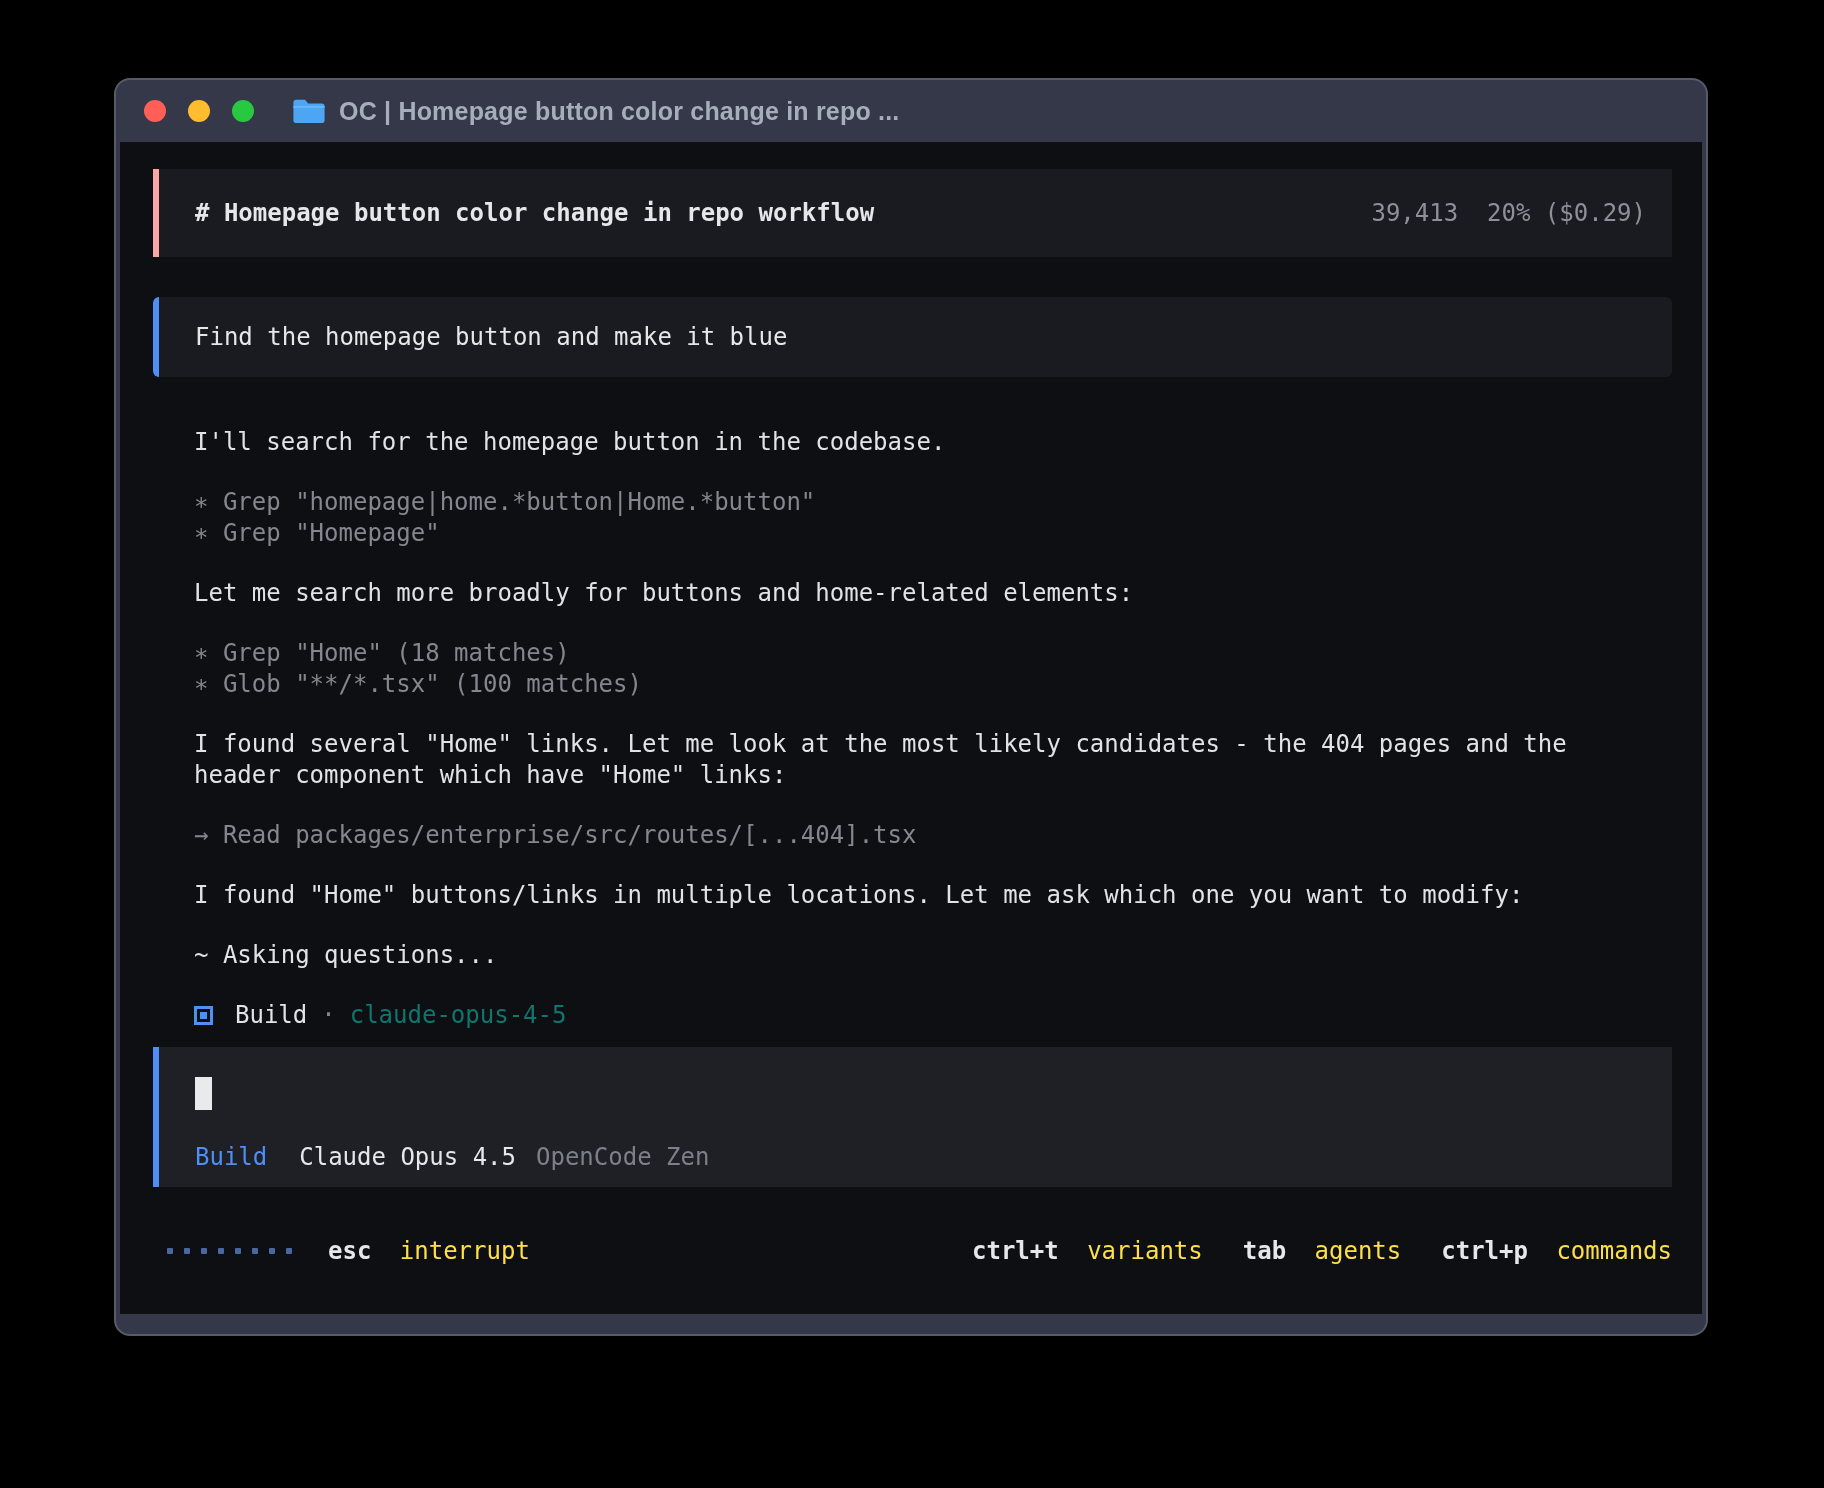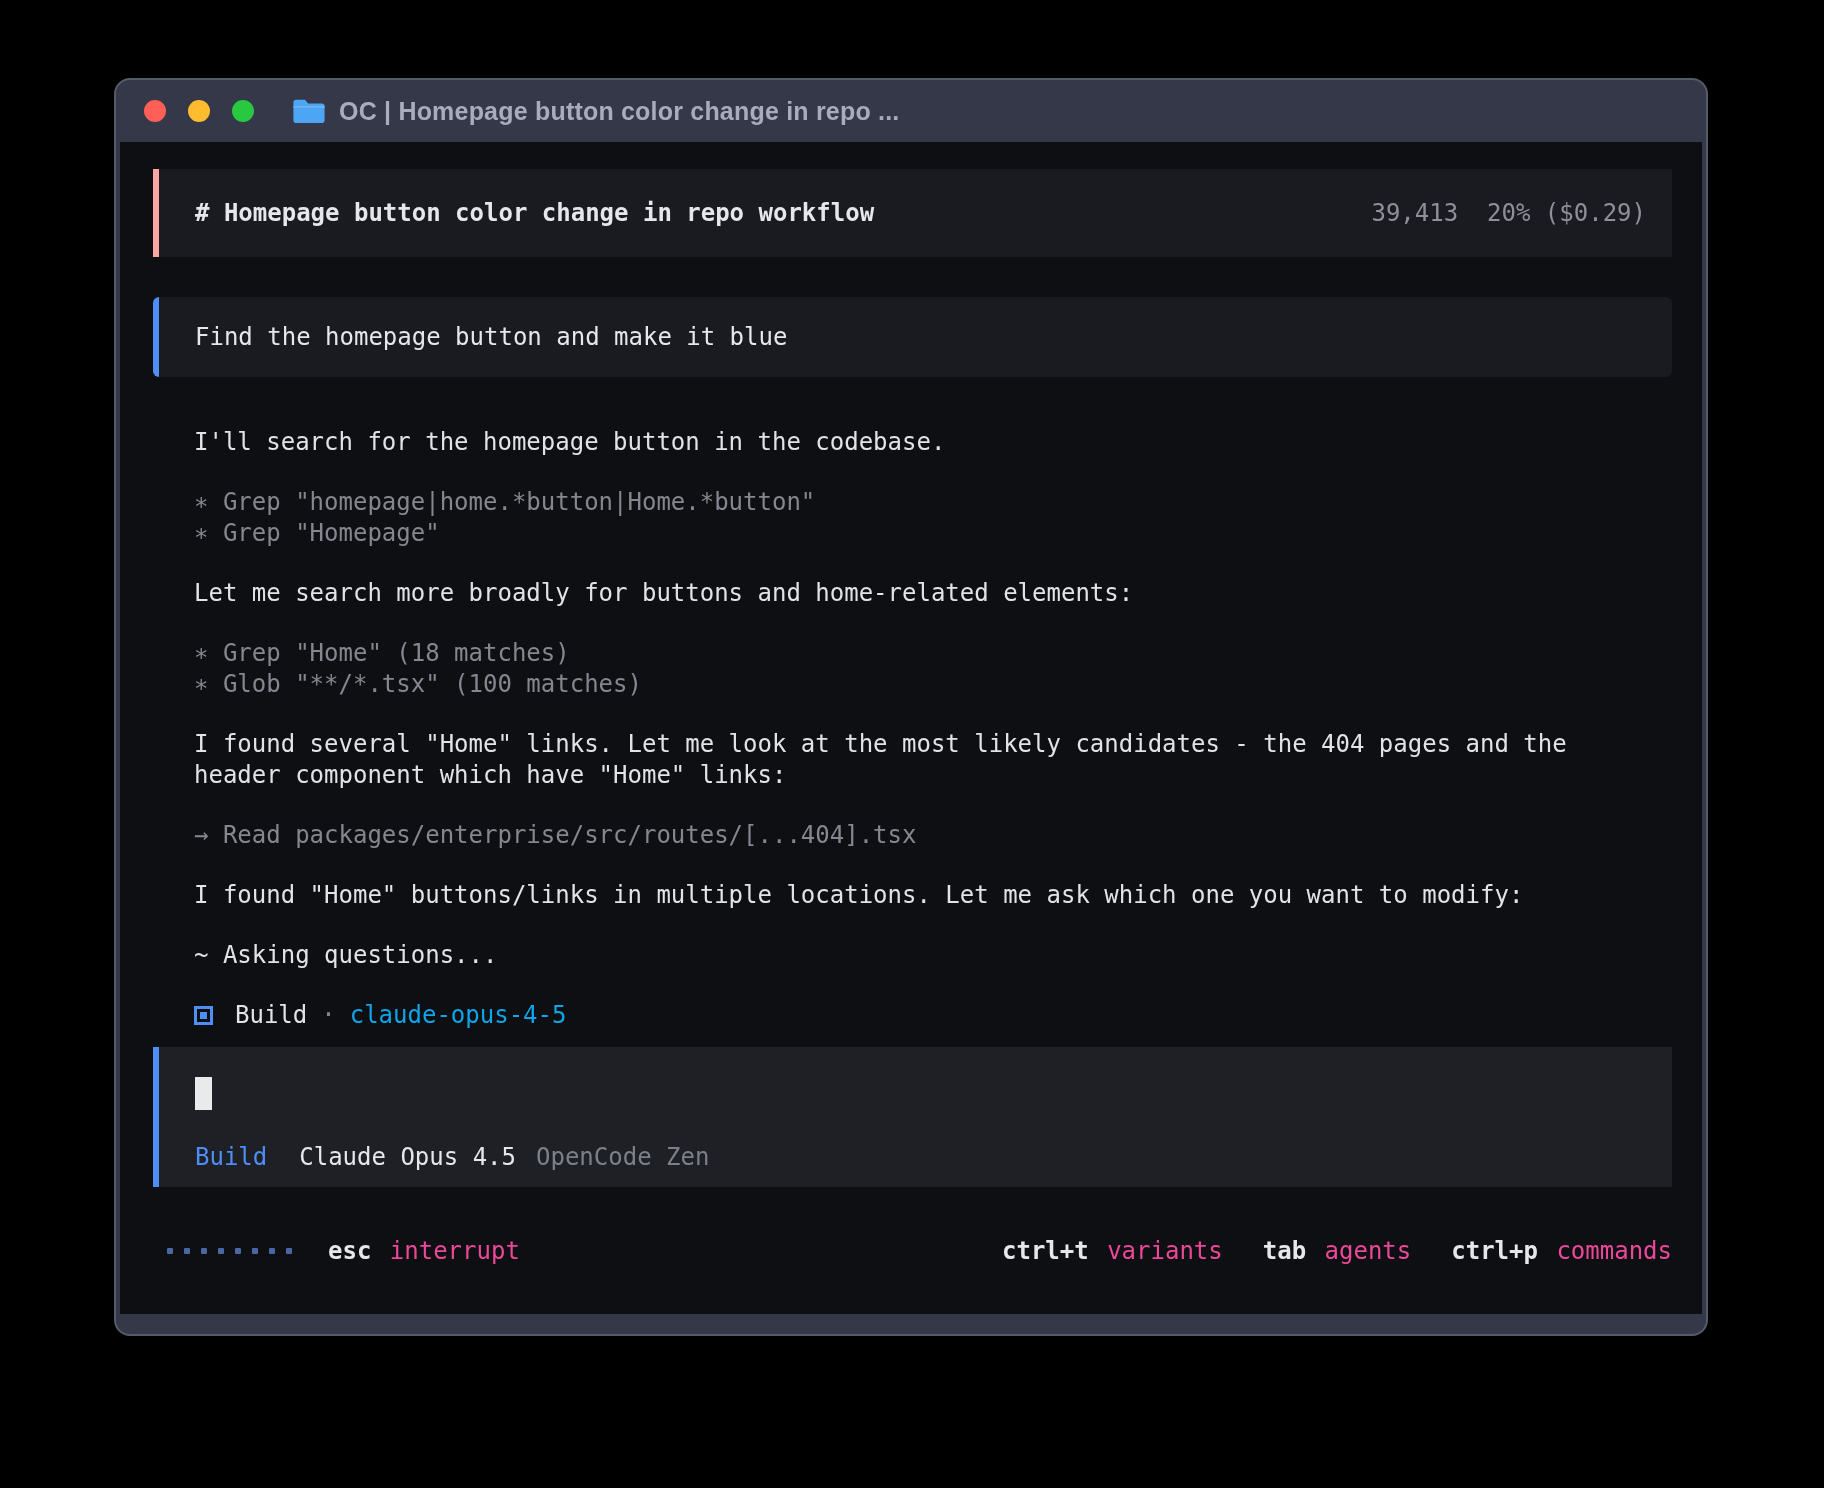--- a/index.html
+++ b/index.html
@@ -52,42 +52,42 @@
   .tool-block { margin-bottom:29px; }
   .tool { color:#84878f; white-space:pre; }
 
   .agent-line { display:flex; align-items:center; color:#e2e3e6; }
   .agent-badge {
     width:19px; height:19px; border:3px solid #4e8ef5;
     display:inline-flex; align-items:center; justify-content:center; margin-right:22px; flex:none;
   }
   .agent-badge i { display:block; width:7px; height:7px; background:#4e8ef5; }
   .agent-sep { color:#84878f; margin:0 14px; }
-  .agent-model { color:#0ea5e9; }
+  .agent-model { color:#0f766e; }
 
   .input-box {
     flex:none; margin-top:16px; height:140px; background:#1e2026; border-left:6px solid #4e8ef5;
     padding:30px 0 16px 36px; display:flex; flex-direction:column; justify-content:space-between;
   }
   .cursor { width:17px; height:33px; background:#e9eaec; }
   .input-meta { display:flex; align-items:baseline; font-size:24px; }
   .input-mode { color:#4e8ef5; }
   .input-model { color:#e6e7ea; margin-left:32px; }
   .input-provider { color:#7c8088; margin-left:20px; }
 
   .statusbar {
     flex:1; display:flex; align-items:center; justify-content:space-between;
     font-size:24px; padding-left:14px;
   }
   .sb-left { display:flex; align-items:center; }
   .dots { display:flex; gap:11px; margin-right:36px; }
   .dot { width:6px; height:6px; background:#4a67a2; border-radius:1px; }
   .hint { white-space:nowrap; }
   .key { color:#e6e7ea; font-weight:bold; }
-  .hint-label { color:#ec4899; margin-left:4px; }
+  .hint-label { color:#fde047; margin-left:14px; }
   .sb-right { display:flex; gap:40px; padding-right:0; }
 </style>
 </head>
 <body>
 
 <div class="window">
 
   <div class="titlebar">
     <div class="lights">
       <span class="light red"></span>

